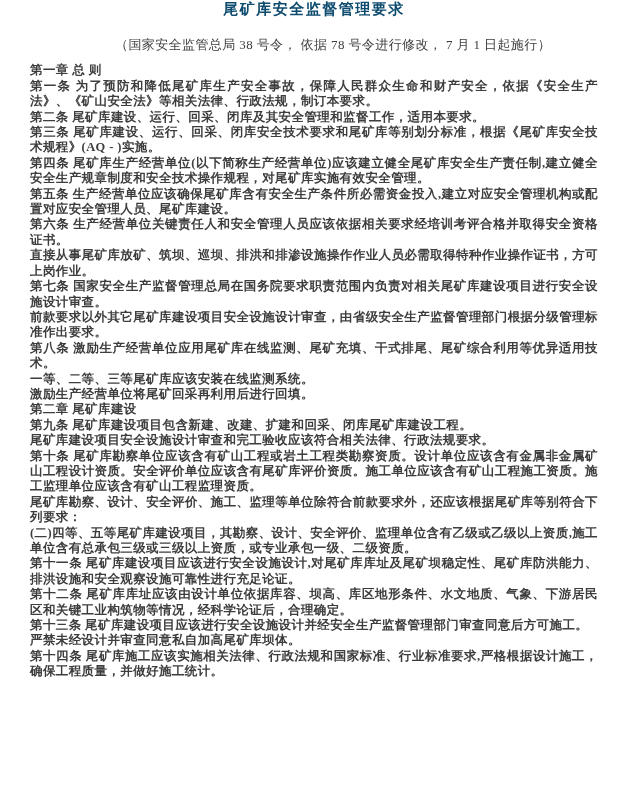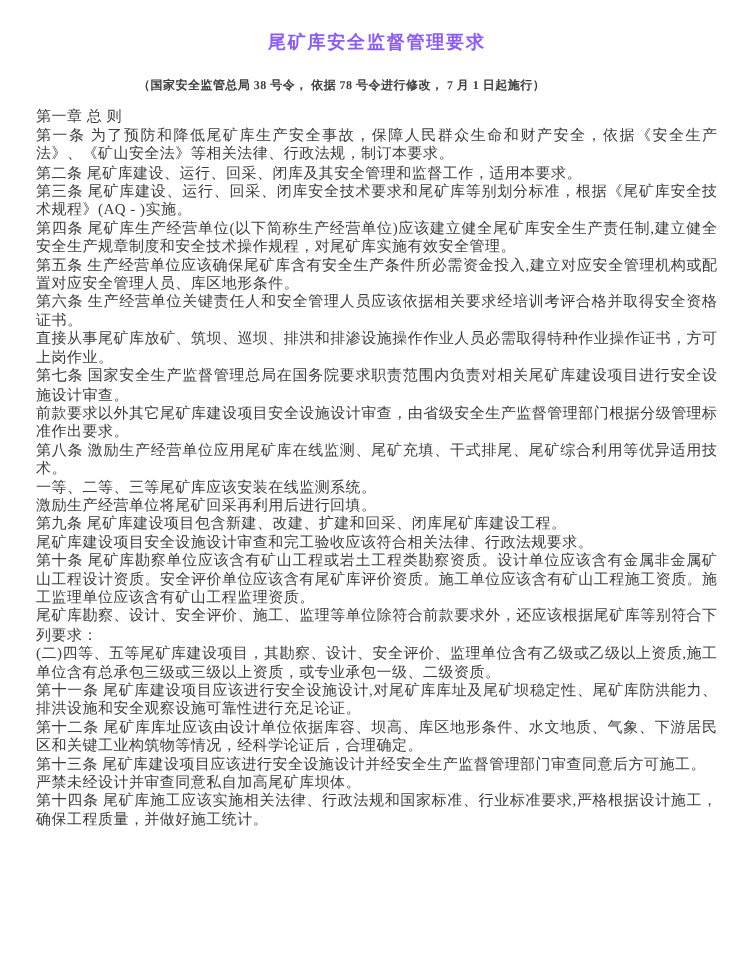--- a/index.html
+++ b/index.html
@@ -12,70 +12,70 @@
     width: 628px;
     height: 794px;
     margin: 0 auto;
     background: #ffffff;
     overflow: hidden;
     font-family: "Liberation Serif", "DejaVu Serif", serif;
     color: #3d3d3d;
   }
   .doc-title {
     margin: 0;
-    padding-top: 27px;
     font-size: 15px;
     line-height: 18px;
     font-weight: 700;
     text-align: center;
-    color: #8b5cf6;
+    color: #0c4a6e;
     letter-spacing: 1.5px;
   }
   .doc-subtitle {
     margin: 19px 30px 0 30px;
     text-indent: 85px;
-    font-size: 10px;
+    font-size: 13px;
     line-height: 15.4px;
     letter-spacing: 0.4px;
     white-space: pre-wrap;
-    font-weight: bold;
   }
   .doc-content {
     margin: 11px 30px 0 30px;
     font-size: 12.5px;
     line-height: 15.4px;
     letter-spacing: 0.4px;
     text-align: justify;
     text-justify: inter-ideograph;
   }
   .doc-content p {
     margin: 0;
     padding: 0;
+    font-weight: bold;
   }
 </style>
 </head>
 <body>
 
 <div class="page">
   <h1 class="doc-title">尾矿库安全监督管理要求</h1>
   <p class="doc-subtitle">（国家安全监管总局 38 号令， 依据 78 号令进行修改， 7 月 1 日起施行）</p>
   <div class="doc-content">
     <p>第一章 总 则</p>
     <p>第一条 为了预防和降低尾矿库生产安全事故，保障人民群众生命和财产安全，依据《安全生产法》、《矿山安全法》等相关法律、行政法规，制订本要求。</p>
     <p>第二条 尾矿库建设、运行、回采、闭库及其安全管理和监督工作，适用本要求。</p>
     <p>第三条 尾矿库建设、运行、回采、闭库安全技术要求和尾矿库等别划分标准，根据《尾矿库安全技术规程》(AQ - )实施。</p>
     <p>第四条 尾矿库生产经营单位(以下简称生产经营单位)应该建立健全尾矿库安全生产责任制,建立健全安全生产规章制度和安全技术操作规程，对尾矿库实施有效安全管理。</p>
-    <p>第五条 生产经营单位应该确保尾矿库含有安全生产条件所必需资金投入,建立对应安全管理机构或配置对应安全管理人员、库区地形条件。</p>
+    <p>第五条 生产经营单位应该确保尾矿库含有安全生产条件所必需资金投入,建立对应安全管理机构或配置对应安全管理人员、尾矿库建设。</p>
     <p>第六条 生产经营单位关键责任人和安全管理人员应该依据相关要求经培训考评合格并取得安全资格证书。</p>
     <p>直接从事尾矿库放矿、筑坝、巡坝、排洪和排渗设施操作作业人员必需取得特种作业操作证书，方可上岗作业。</p>
     <p>第七条 国家安全生产监督管理总局在国务院要求职责范围内负责对相关尾矿库建设项目进行安全设施设计审查。</p>
     <p>前款要求以外其它尾矿库建设项目安全设施设计审查，由省级安全生产监督管理部门根据分级管理标准作出要求。</p>
     <p>第八条 激励生产经营单位应用尾矿库在线监测、尾矿充填、干式排尾、尾矿综合利用等优异适用技术。</p>
     <p>一等、二等、三等尾矿库应该安装在线监测系统。</p>
     <p>激励生产经营单位将尾矿回采再利用后进行回填。</p>
+    <p>第二章 尾矿库建设</p>
     <p>第九条 尾矿库建设项目包含新建、改建、扩建和回采、闭库尾矿库建设工程。</p>
     <p>尾矿库建设项目安全设施设计审查和完工验收应该符合相关法律、行政法规要求。</p>
     <p>第十条 尾矿库勘察单位应该含有矿山工程或岩土工程类勘察资质。设计单位应该含有金属非金属矿山工程设计资质。安全评价单位应该含有尾矿库评价资质。施工单位应该含有矿山工程施工资质。施工监理单位应该含有矿山工程监理资质。</p>
     <p>尾矿库勘察、设计、安全评价、施工、监理等单位除符合前款要求外，还应该根据尾矿库等别符合下列要求：</p>
     <p>(二)四等、五等尾矿库建设项目，其勘察、设计、安全评价、监理单位含有乙级或乙级以上资质,施工单位含有总承包三级或三级以上资质，或专业承包一级、二级资质。</p>
     <p>第十一条 尾矿库建设项目应该进行安全设施设计,对尾矿库库址及尾矿坝稳定性、尾矿库防洪能力、排洪设施和安全观察设施可靠性进行充足论证。</p>
     <p>第十二条 尾矿库库址应该由设计单位依据库容、坝高、库区地形条件、水文地质、气象、下游居民区和关键工业构筑物等情况，经科学论证后，合理确定。</p>
     <p>第十三条 尾矿库建设项目应该进行安全设施设计并经安全生产监督管理部门审查同意后方可施工。</p>
     <p>严禁未经设计并审查同意私自加高尾矿库坝体。</p>
     <p>第十四条 尾矿库施工应该实施相关法律、行政法规和国家标准、行业标准要求,严格根据设计施工，确保工程质量，并做好施工统计。</p>

